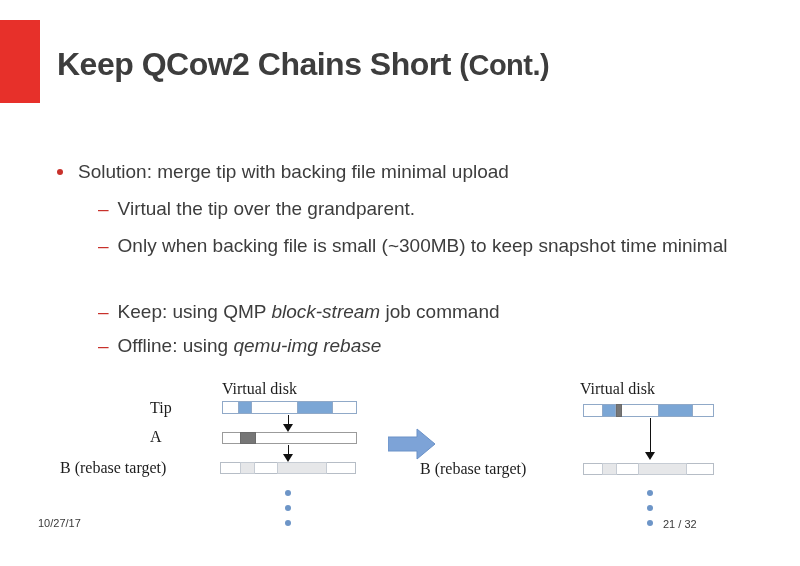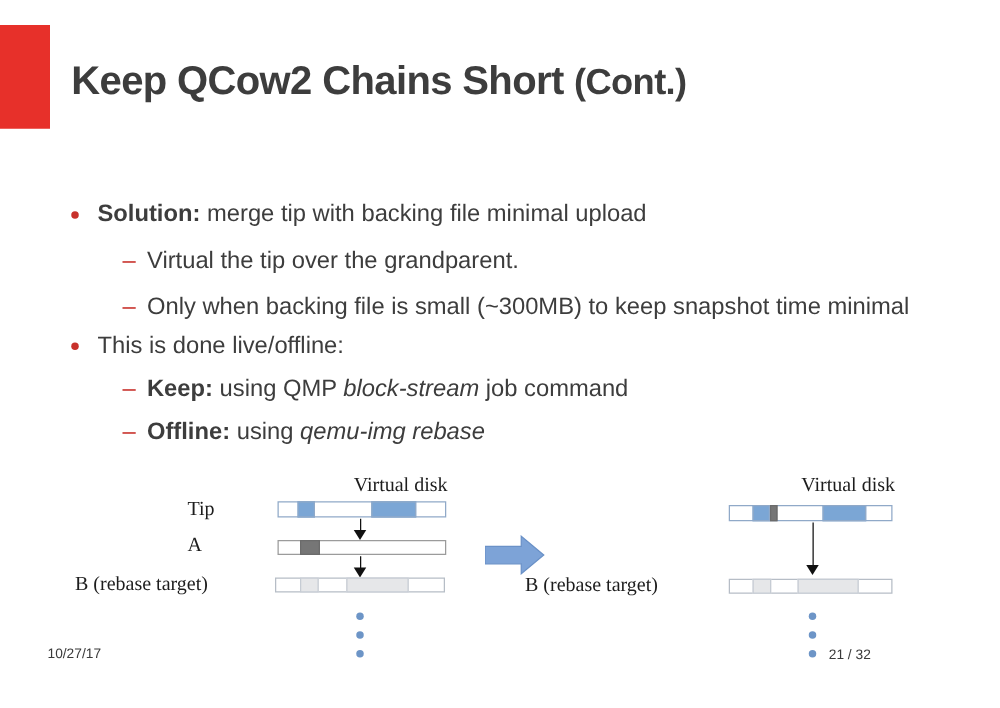--- a/index.html
+++ b/index.html
@@ -12,33 +12,33 @@
   body{background:#fff;font-family:"Liberation Sans",sans-serif}
   .slide{position:relative;width:800px;height:566px;background:#ffffff;overflow:hidden}
 
   .accent{position:absolute;left:0;top:20px;width:40px;height:83px;background:var(--accent-red)}
   h1{position:absolute;left:57px;top:46px;font-size:32px;font-weight:700;color:var(--text-dark);
      letter-spacing:-0.5px;white-space:nowrap}
   h1 .suffix{font-size:29px}
 
   .row{position:absolute;display:flex;align-items:center;color:var(--text-dark);
        font-size:19px;line-height:23px;white-space:nowrap}
-  .row b{font-weight:700}
+  .row b{font-weight:400}
   .row i{font-style:italic}
   .l1{left:57px}
   .l2{left:98px}
   .dot{width:6px;height:6px;border-radius:50%;background:var(--bullet-red);
        margin-right:15px;flex:0 0 auto}
   .dash{color:var(--bullet-red);margin-right:9px;font-size:19px;flex:0 0 auto}
 
   
   .dlabel{position:absolute;font-family:"Liberation Serif","DejaVu Serif",serif;
           font-size:16px;color:#1d1d1d;white-space:nowrap;line-height:18px}
   .dlabel.r{text-align:left}
-  .dlabel.c{text-align:right}
+  .dlabel.c{text-align:left}
   .bar{position:absolute;background:#fff;border:1px solid var(--bar-border-blue)}
   .bar.gray-border{border-color:var(--bar-border-gray)}
   .bar.light-border{border-color:var(--bar-border-light)}
   .seg{position:absolute;top:-1px;bottom:-1px}
   .seg.blue{background:var(--block-blue);border:1px solid var(--bar-border-blue)}
   .seg.dark{background:var(--block-gray-dark);border:1px solid #6b6b6b}
   .seg.light{background:var(--block-gray-light);border:1px solid #c6ccd4}
 
   .vline{position:absolute;width:1px;background:#111}
   .ahead{position:absolute;width:0;height:0;border-left:5px solid transparent;
@@ -63,24 +63,20 @@
     <span class="dot"></span>
     <span><b>Solution:</b><span> merge tip with backing file minimal upload</span></span>
   </div>
   <div class="row l2" style="top:197px">
     <span class="dash">–</span>
     <span>Virtual the tip over the grandparent.</span>
   </div>
   <div class="row l2" style="top:234px">
     <span class="dash">–</span>
     <span>Only when backing file is small (~300MB) to keep snapshot time minimal</span>
-  </div>
-  <div class="row l1" style="top:265px">
-    <span class="dot"></span>
-    <span>This is done live/offline:</span>
   </div>
   <div class="row l2" style="top:300px">
     <span class="dash">–</span>
     <span><b>Keep:</b><span> using QMP </span><i>block-stream</i><span> job command</span></span>
   </div>
   <div class="row l2" style="top:334px">
     <span class="dash">–</span>
     <span><b>Offline:</b><span> using </span><i>qemu-img rebase</i><span></span></span>
   </div>
 

